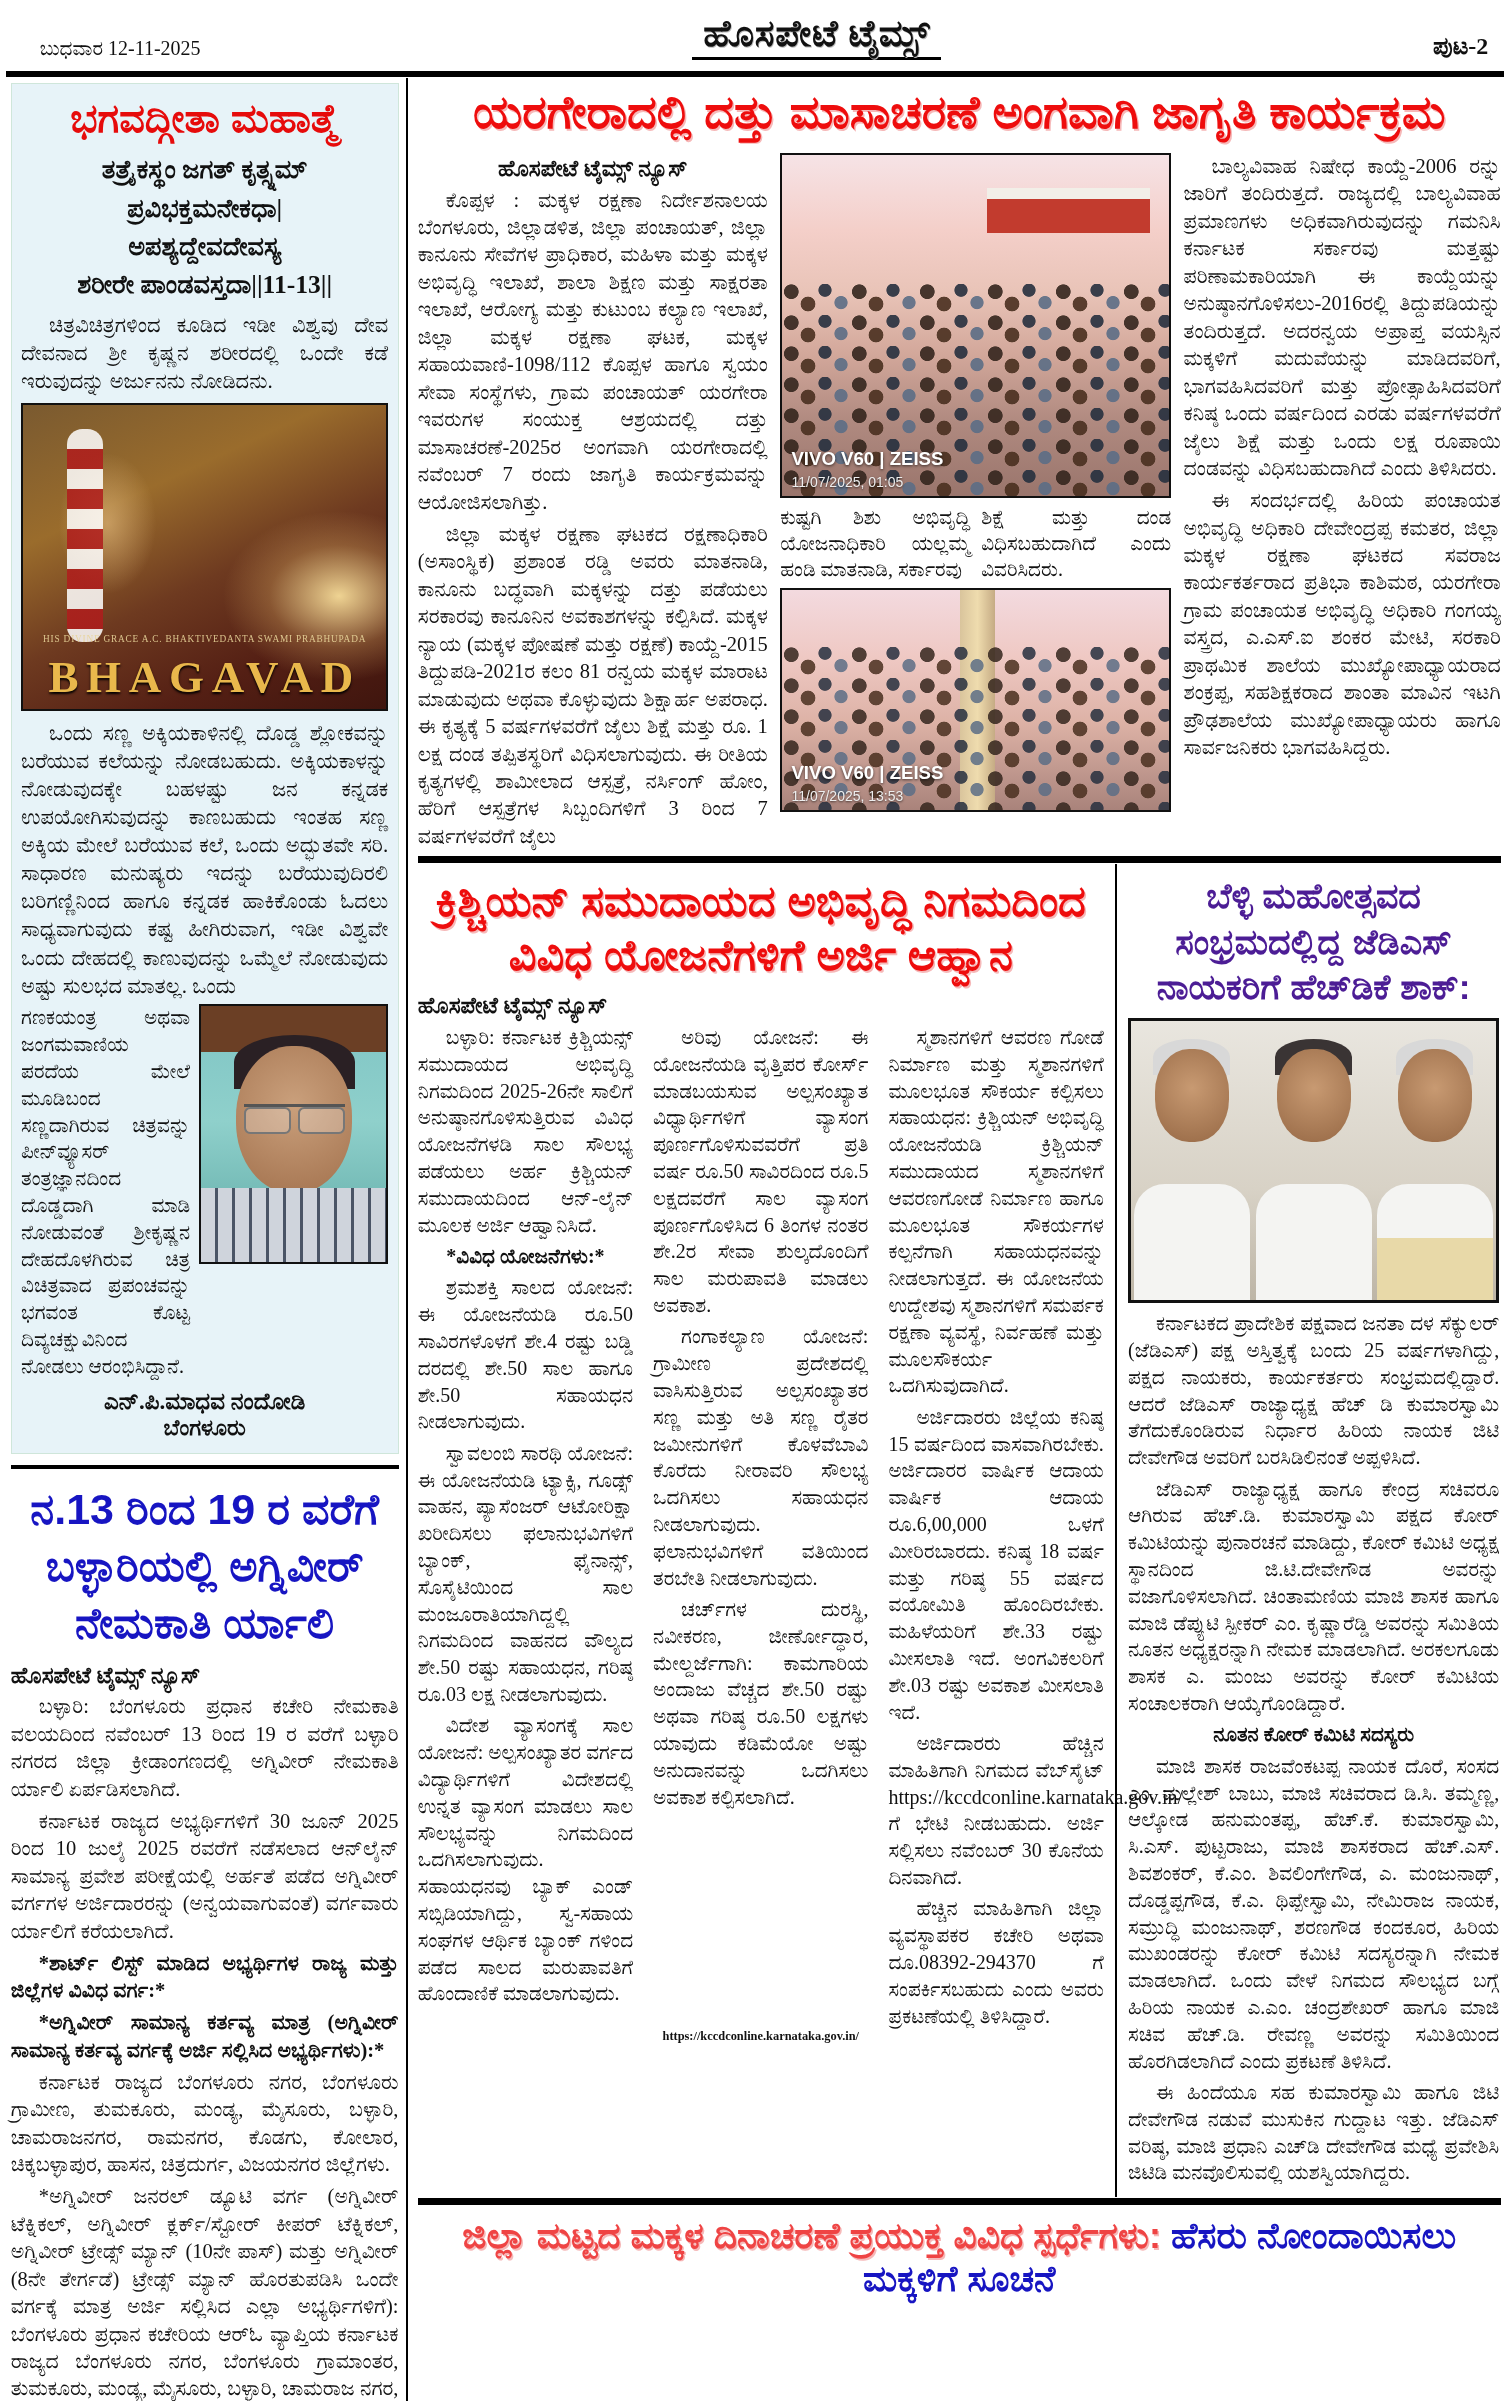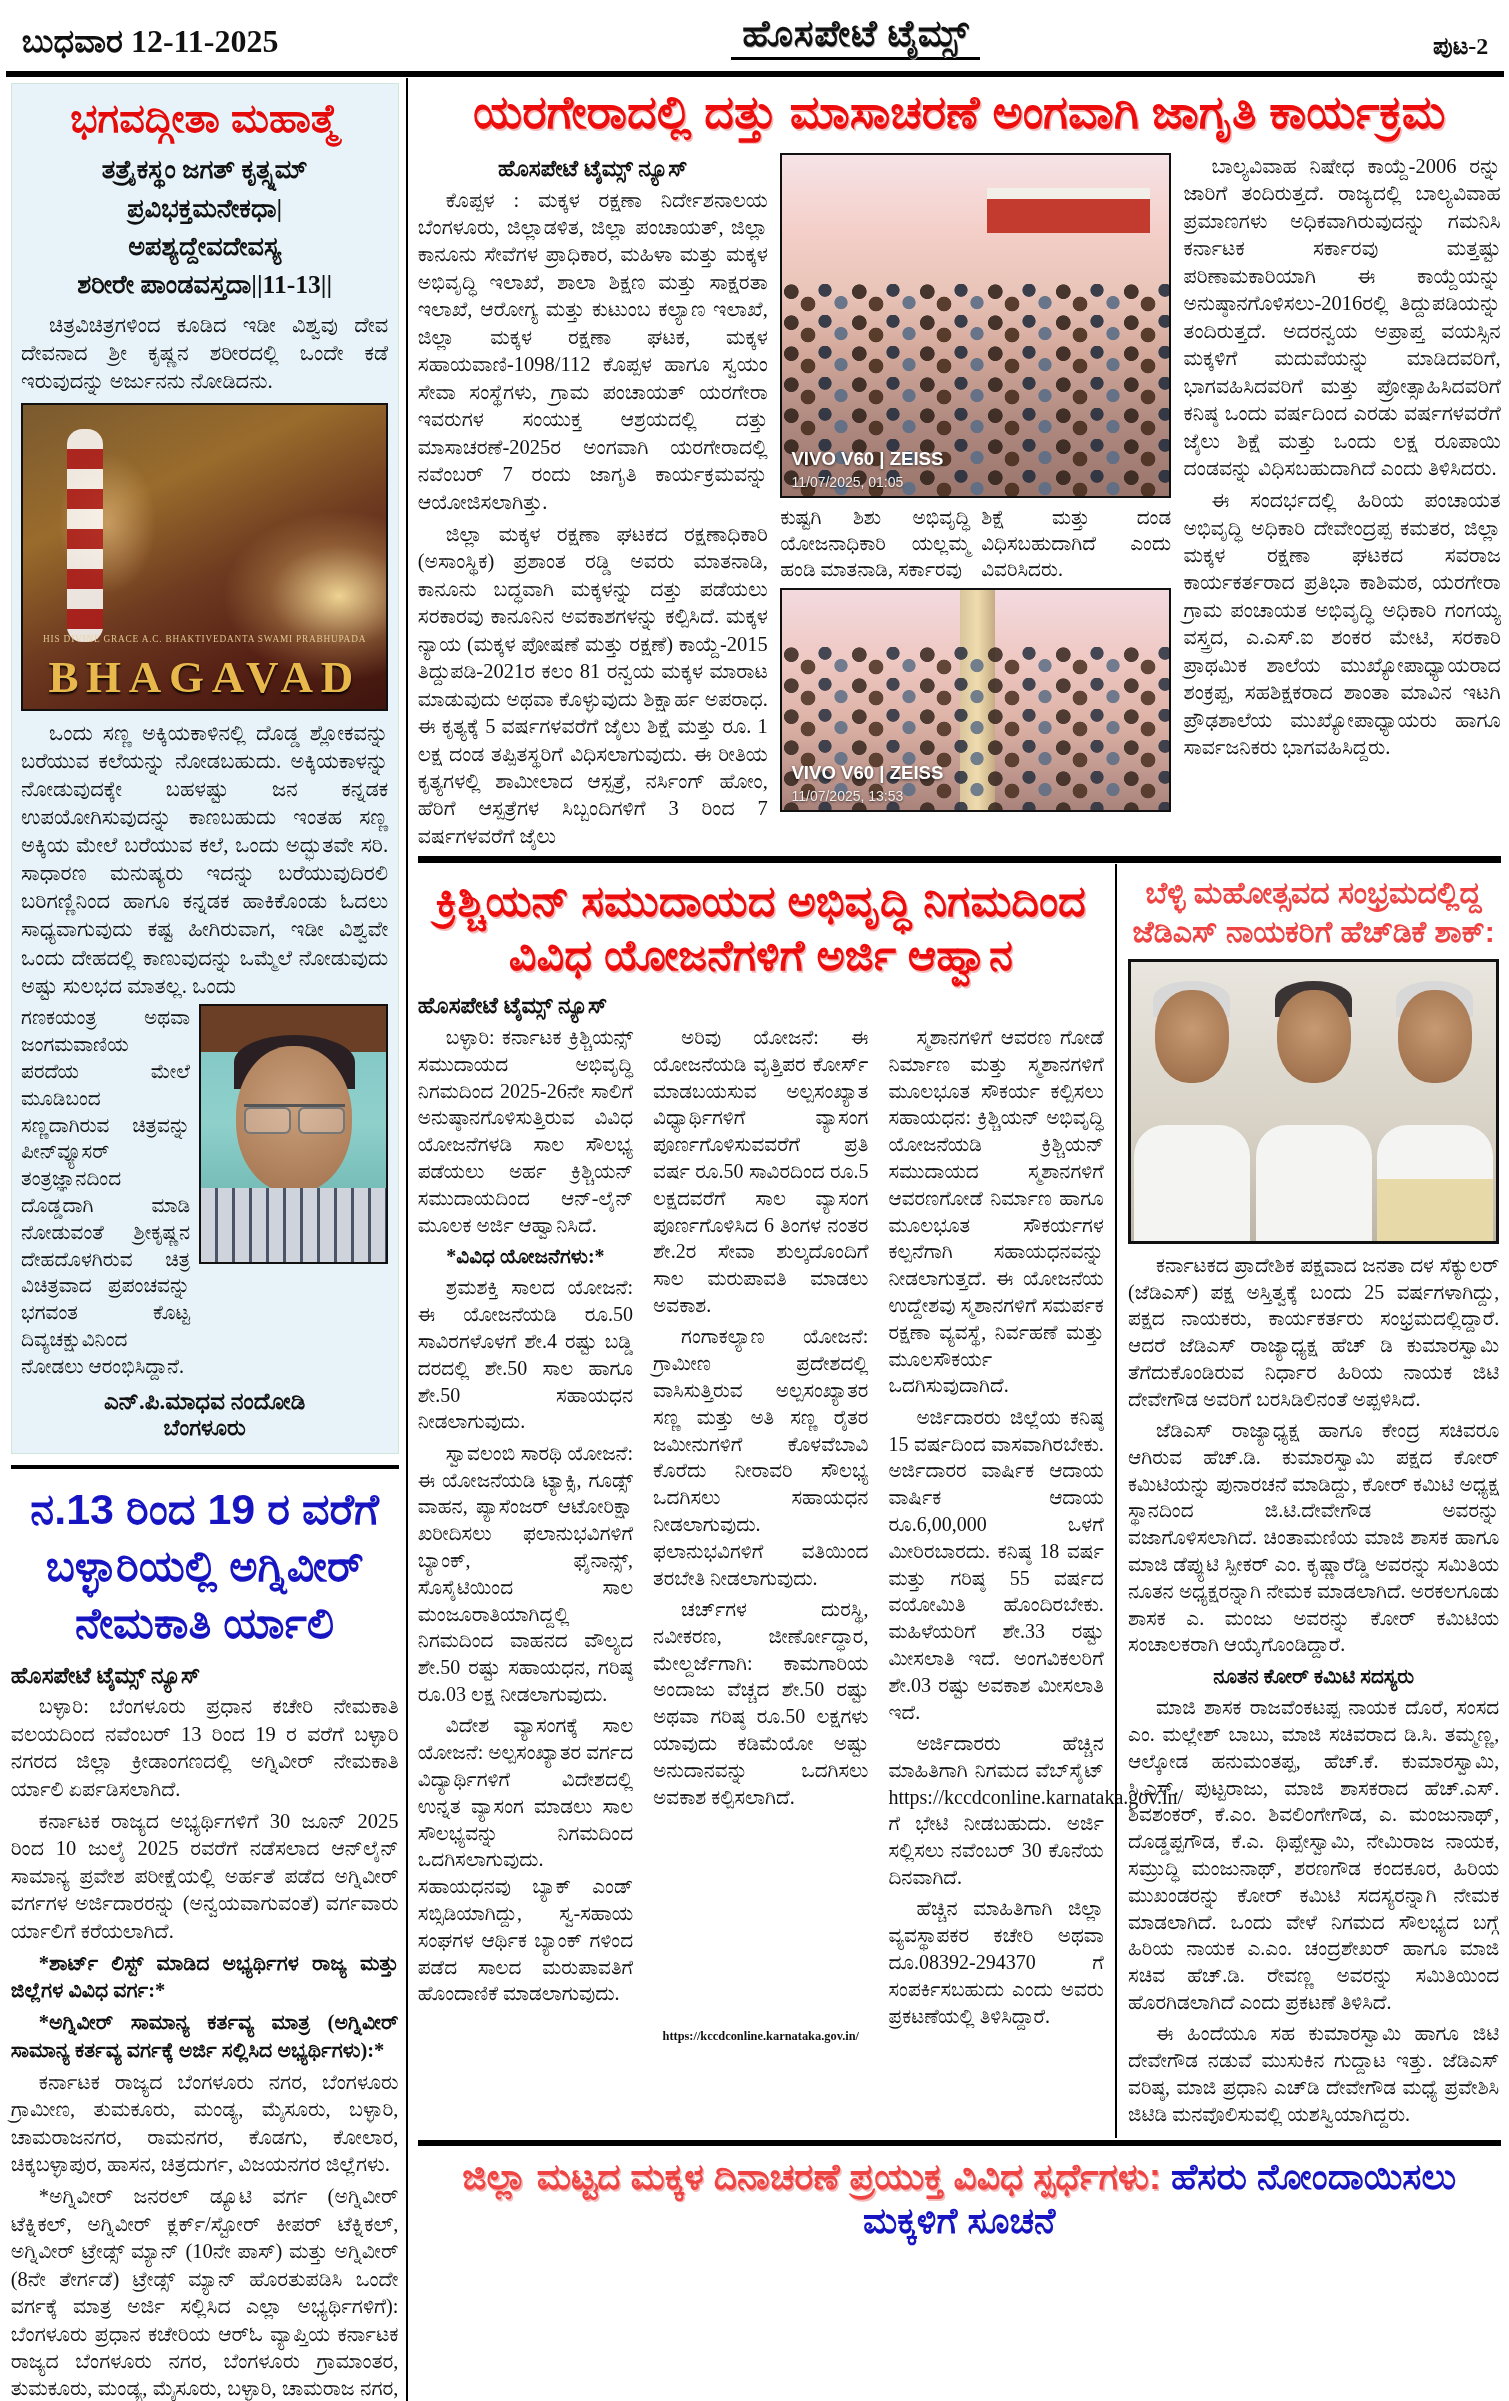--- a/index.html
+++ b/index.html
@@ -1,21 +1,21 @@
 <!DOCTYPE html>
 <html lang="kn" style="font-size:12.4px"><head>
 <meta charset="utf-8">
 <style>
   html,body{margin:0;padding:0;background:#888;}
   .page{width:1510px;margin:0 auto;background:#fff;color:#111;
         font-family:"Liberation Serif","DejaVu Serif",serif;box-sizing:border-box;
         padding:4.6px 6.2px 0 6.2px;}
   
   .hdr{display:flex;align-items:flex-end;justify-content:space-between;padding:7.7px 15.5px 9.3px 15.5px;}
-  .hdr-date{font-size:32px;font-weight:bold;}
+  .hdr-date{font-size:20px;font-weight:normal;margin-left:18px;}
   .hdr-title{font-size:37px;font-weight:bold;letter-spacing:0.8px;border-bottom:3.1px solid #000;
              text-shadow:0.8px 0.8px 0 #bbb;padding:0 11px 1.5px 11px;}
   .hdr-page{font-size:24px;font-weight:bold;}
   .rule-h{height:6.2px;background:#000;margin:1.5px 0;}
   .rule-h.thin{height:3.9px;}
   
   .layout{display:flex;align-items:stretch;}
   .left-col{width:400px;flex:0 0 400px;padding:4.6px 7.7px 7.7px 4.6px;box-sizing:border-box;}
   .v-rule{width:2.3px;background:#000;flex:0 0 2.3px;}
   .main-col{flex:1;padding:0 3.1px 4.6px 9.3px;box-sizing:border-box;min-width:0;}
@@ -94,21 +94,21 @@
   .yg-caps{display:flex;gap:11px;margin:6.2px 0;}
   .yg-caps div{flex:1;font-size:20px;line-height:1.3;text-align:justify;}
   
   .row2{display:flex;align-items:stretch;margin-top:1.5px;}
   .chr{width:697px;flex:0 0 697px;padding:3.1px 11px 6.2px 0;box-sizing:border-box;}
   .chr-hl{color:#ee0d0d;font-size:43px;font-weight:bold;text-align:center;line-height:1.25;margin:7.7px 0 11px 0;
     font-family:"Liberation Sans","DejaVu Sans",sans-serif;text-shadow:1.5px 1.5px 0 #f6b9b9;}
   .chr-body{column-count:3;column-gap:20px;font-size:20px;}
   .chr-body p{break-inside:avoid-column;}
   .jds{flex:1;padding:4.6px 1.5px 6.2px 11px;box-sizing:border-box;min-width:0;}
-  .jds-hl-blue{color:#ef4444;font-size:30px;font-weight:bold;text-align:center;line-height:1.3;
+  .jds-hl-blue{color:#4c1d95;font-size:35px;font-weight:bold;text-align:center;line-height:1.3;
     font-family:"Liberation Sans","DejaVu Sans",sans-serif;margin:4.6px 0 7.7px 0;}
   .jds-hl-red{color:#ee0d0d;font-size:33px;font-weight:bold;text-align:center;line-height:1.35;
     font-family:"Liberation Sans","DejaVu Sans",sans-serif;margin:0 0 11px 0;}
   .jds-photo{height:279px;border:3.1px solid #111;position:relative;overflow:hidden;
     background:linear-gradient(180deg,#e9e6df 0%,#d8d2c6 60%,#bdb5a6 100%);margin-bottom:7.7px;display:flex;}
   .person{flex:1;position:relative;}
   .person .hd{position:absolute;left:50%;top:28px;width:74px;height:93px;margin-left:-37px;border-radius:46%;
     background:radial-gradient(circle at 50% 42%,#c89a72,#9c6e4a 88%);}
   .person .hr{position:absolute;left:50%;top:18.6px;width:77px;height:36px;margin-left:-39px;
     border-radius:50% 50% 0 0;background:#d8d8d8;}

